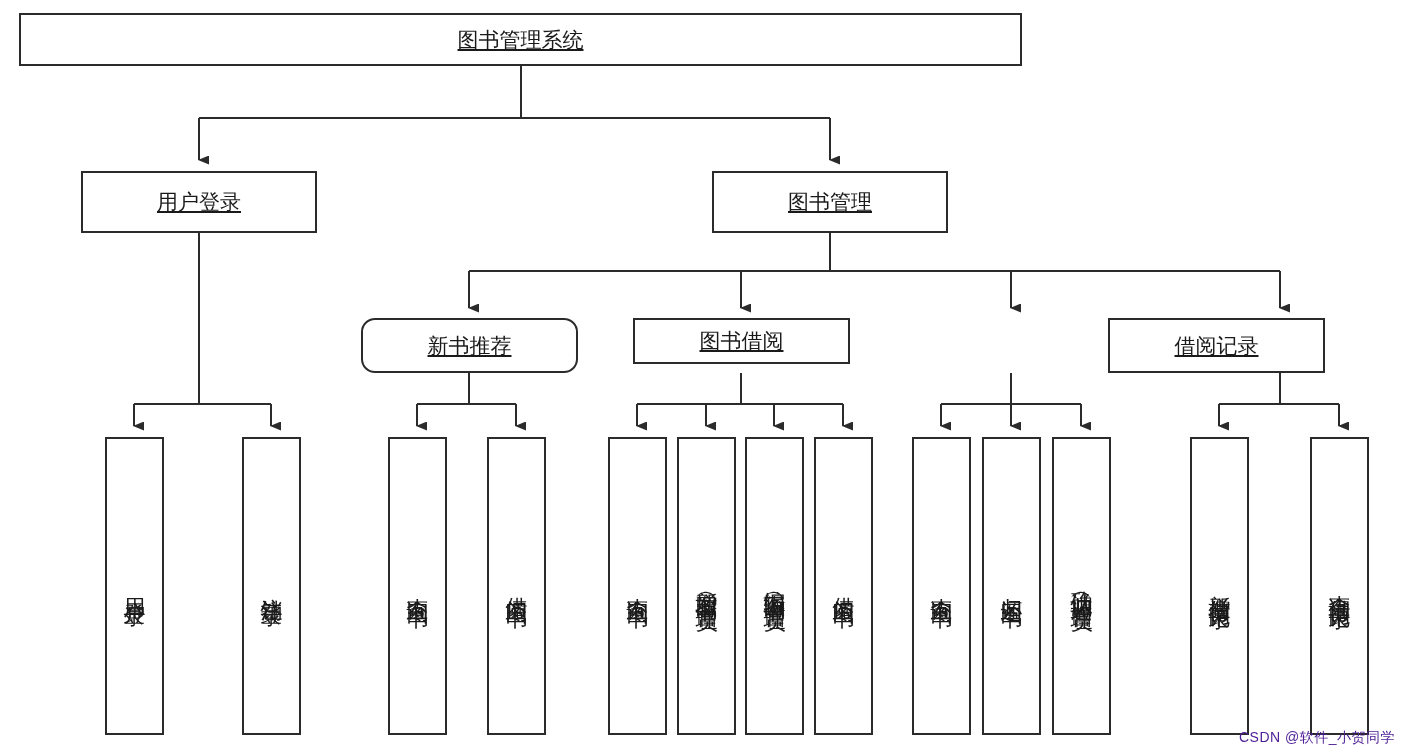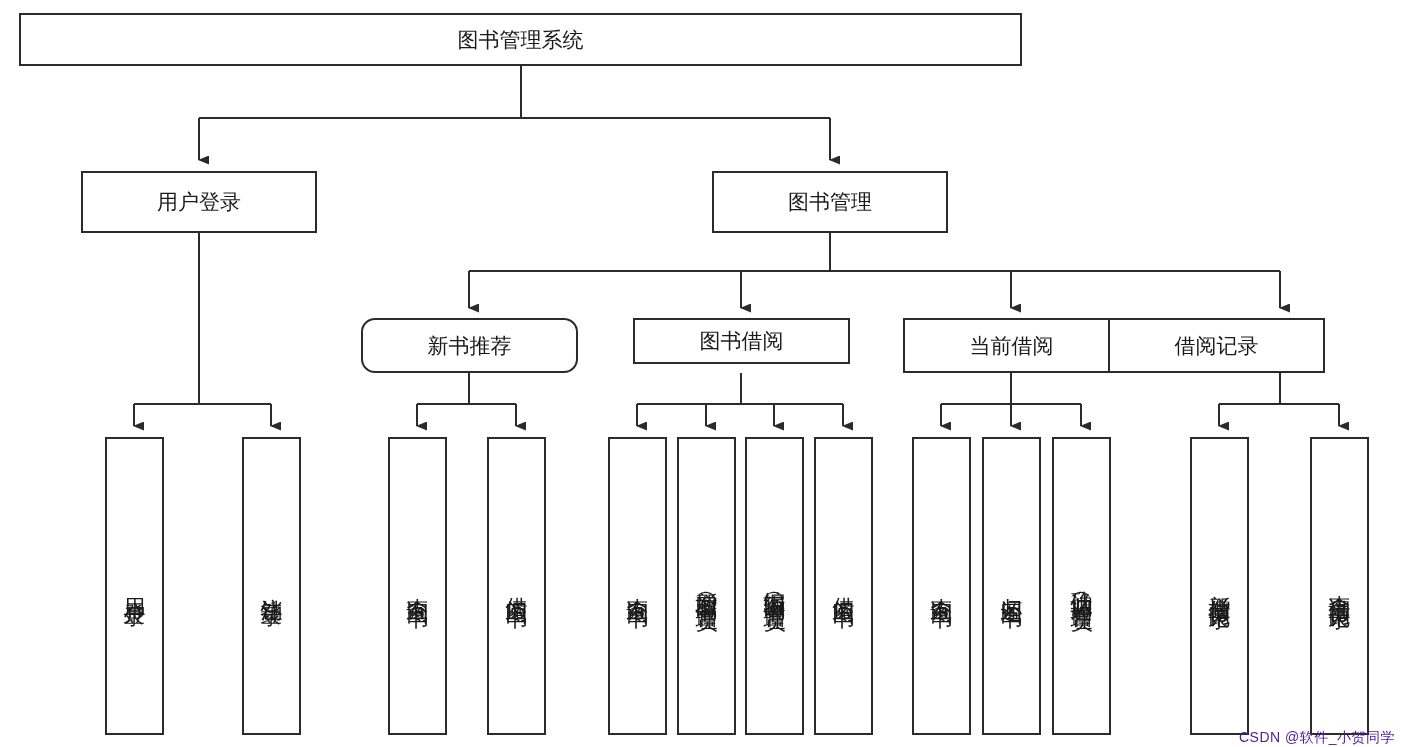--- a/index.html
+++ b/index.html
@@ -30,20 +30,21 @@
     color: #1a1a1a;
   }
   .node-label {
     display: block;
     text-align: center;
     line-height: 1.12;
     white-space: pre;
   }
   .node.horizontal .node-label {
     font-size: 21px;
+    text-decoration: underline;
   }
   .node.vertical {
     align-items: center;
     justify-content: center;
   }
   .node.vertical .node-label {
     writing-mode: vertical-rl;
     text-orientation: upright;
     font-size: 22px;
     letter-spacing: 3px;
@@ -133,23 +134,20 @@
   <div class="node horizontal" style="left:712px; top:171px; width:236px; height:62px;">
     <span class="node-label">图书管理</span>
   </div>
 
   <div class="node horizontal" style="left:361px; top:318px; width:217px; height:55px;border-radius:14px;">
     <span class="node-label">新书推荐</span>
   </div>
   <div class="node horizontal" style="left:633px; top:318px; width:217px; height:46px;">
     <span class="node-label">图书借阅</span>
   </div>
-  <div class="node horizontal" style="left:903px; top:318px; width:217px; height:55px;">
-    <span class="node-label">当前借阅</span>
-  </div>
   <div class="node horizontal" style="left:1108px; top:318px; width:217px; height:55px;">
     <span class="node-label">借阅记录</span>
   </div>
 
   <div class="node vertical" style="left:105px; top:437px; width:59px; height:298px;">
     <span class="node-label">用户登录</span>
   </div>
   <div class="node vertical" style="left:242px; top:437px; width:59px; height:298px;">
     <span class="node-label">注销登录</span>
   </div>

